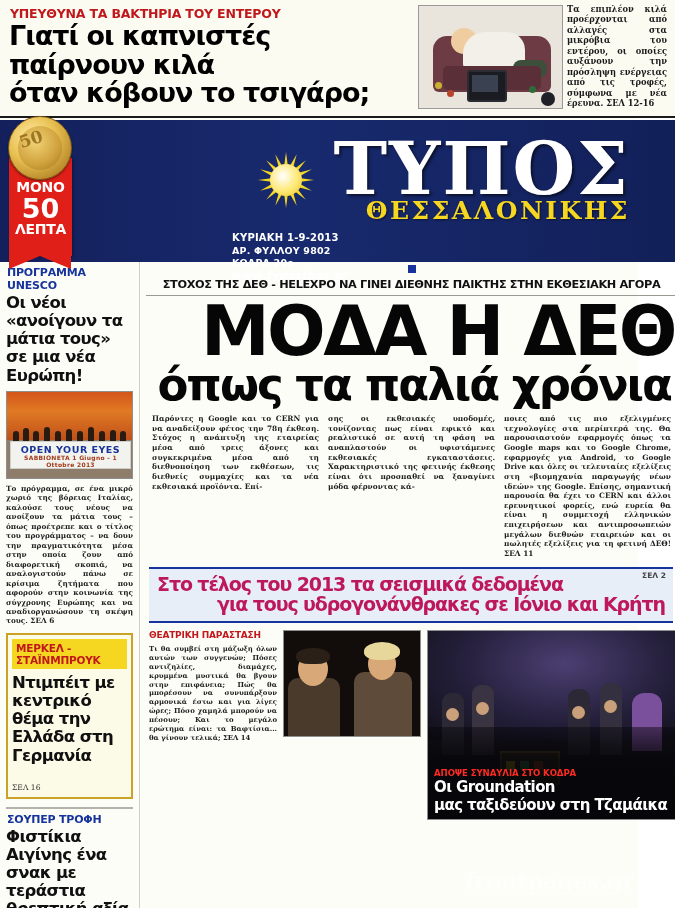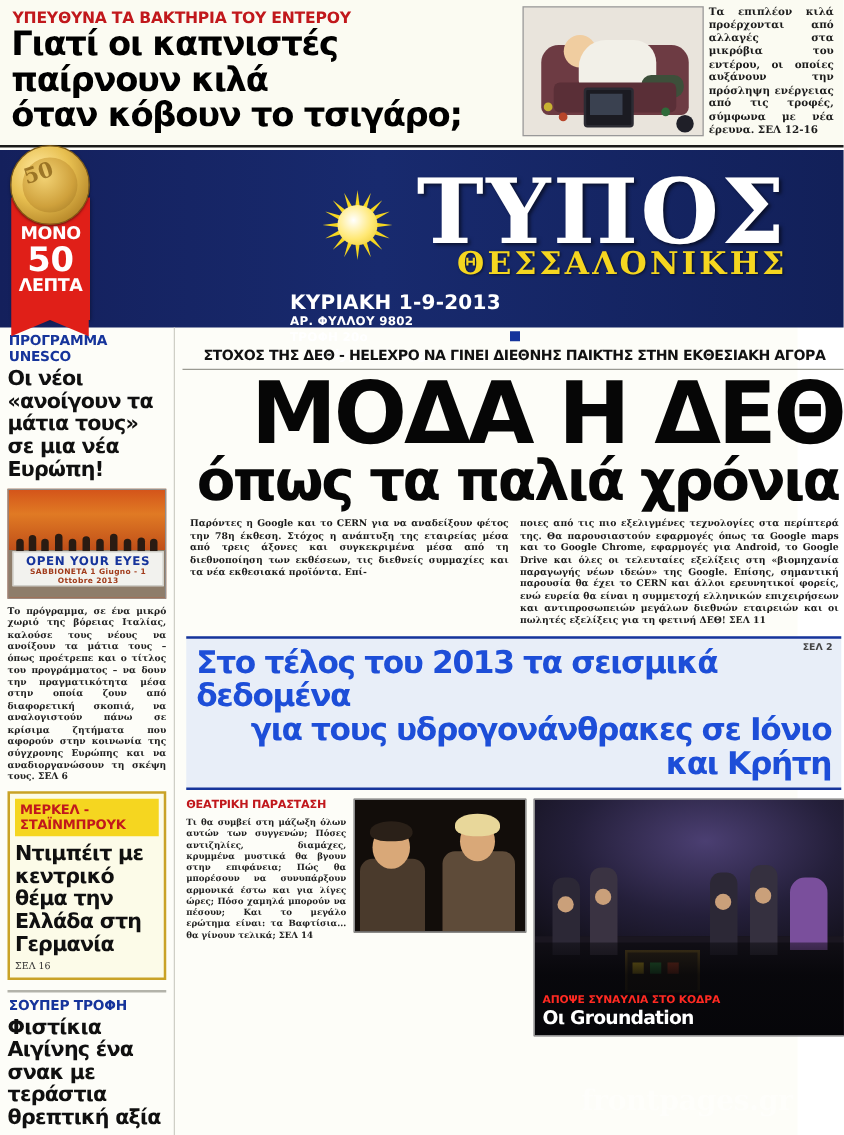--- a/index.html
+++ b/index.html
@@ -57,21 +57,21 @@
   .pt-lepta{font-size:14px;line-height:1.05;letter-spacing:-.3px;}
 
   .sunwrap{position:absolute;left:232px;top:12px;width:108px;height:96px;}
   .sun-core{position:absolute;left:38px;top:32px;width:32px;height:32px;border-radius:50%;
         background:radial-gradient(circle at 40% 38%,#ffffff 0%,#ffe873 55%,#e8c427 100%);}
   .ray{position:absolute;left:50px;top:20px;width:8px;height:30px;background:#f5d620;
        transform-origin:4px 28px;clip-path:polygon(50% 0,100% 100%,0 100%);}
 
   .issue{position:absolute;left:232px;top:112px;color:#fff;font-size:9.5px;line-height:1.28;
          font-family:"DejaVu Sans","Liberation Sans",sans-serif;font-weight:bold;letter-spacing:.2px;}
-  .issue .d1{font-size:16px;}
+  .issue .d1{font-size:10px;}
   .issue .site{font-size:11px;font-style:italic;}
 
   .logo{position:absolute;left:200px;top:16px;width:430px;text-align:right;}
   .logo-main{font-family:"DejaVu Serif","Liberation Serif",serif;font-weight:bold;
         font-size:72px;line-height:.92;color:#ffffff;letter-spacing:2px;
         text-shadow:2px 2px 3px rgba(0,0,0,.55);}
   .logo-sub{font-family:"DejaVu Serif","Liberation Serif",serif;font-weight:bold;
         font-size:25px;color:#f5d620;letter-spacing:2.5px;margin-top:-6px;
         text-shadow:1px 1px 2px rgba(0,0,0,.5);}
 
@@ -79,21 +79,21 @@
   .body-area{position:absolute;left:0;top:262px;width:675px;height:646px;display:flex;}
   .sidebar{width:140px;box-sizing:border-box;padding:0 6px 0 6px;border-right:1px solid #cfcfc6;}
   .mainarea{width:535px;box-sizing:border-box;padding-left:6px;}
 
   
   .sb-kicker{color:#16349b;font-weight:bold;font-size:11px;letter-spacing:-.2px;padding:4px 0 2px 1px;}
   .sb-kicker.yellowbar{background:#f5d620;color:#c1181c;padding:3px 4px;font-size:10.5px;margin:4px 0 0 0;}
   .sb-head{font-size:16.5px;font-weight:bold;line-height:1.1;letter-spacing:-.6px;color:#101010;}
   .sb-body{font-size:7.3px;line-height:1.3;text-align:justify;color:#222;margin-top:5px;
         font-family:"DejaVu Serif","Liberation Serif",serif;font-weight:bold;}
-  .sb-sel{font-size:7.6px;font-family:"DejaVu Serif","Liberation Serif",serif;color:#333;margin-top:3px;}
+  .sb-sel{font-size:7.6px;font-family:"DejaVu Serif","Liberation Serif",serif;color:#333;margin-top:18px;}
   .sb-photo{width:127px;height:88px;margin:6px 0 2px 0;border:1px solid #8f8f8f;box-sizing:border-box;
         position:relative;overflow:hidden;background:#b8531e;}
   .crowd-sky{position:absolute;left:0;top:0;width:100%;height:56%;
         background:linear-gradient(180deg,#d4551a 0%,#e07a24 40%,#c04f19 100%);}
   .crowd-ground{position:absolute;left:0;bottom:0;width:100%;height:44%;background:#8e7d6a;}
   .crowd-fig{position:absolute;bottom:36%;width:6px;height:16px;background:#2a1b12;border-radius:3px 3px 0 0;}
   .banner-oye{position:absolute;left:3px;bottom:9px;width:121px;height:28px;background:#f2f2ee;
         border:1px solid #cfcfc9;box-sizing:border-box;padding-top:3px;text-align:center;}
   .banner-oye .l1{font-size:9.5px;font-weight:bold;color:#16349b;letter-spacing:.5px;line-height:1;}
   .banner-oye .l2{font-size:6px;color:#a13b1b;font-weight:bold;letter-spacing:.3px;}
@@ -111,21 +111,21 @@
   .mega2{font-size:45px;font-weight:bold;line-height:1;letter-spacing:-2px;text-align:right;
         color:#060606;margin:-2px 4px 0 0;}
 
   .cols3{display:flex;gap:9px;margin-top:7px;padding:0 4px 0 6px;box-sizing:border-box;}
   .col3{flex:1;font-size:7.4px;line-height:1.3;text-align:justify;color:#1c1c1c;
         font-family:"DejaVu Serif","Liberation Serif",serif;font-weight:bold;}
 
   .blueband{margin:8px 2px 0 3px;background:#e8eef8;border-top:2px solid #16349b;
         border-bottom:2px solid #16349b;padding:5px 8px 6px 8px;position:relative;box-sizing:border-box;}
   .blueband .bb-sel{position:absolute;right:7px;top:2px;font-size:7.5px;color:#444;font-weight:bold;}
-  .bb-line{font-size:25px;font-weight:bold;line-height:1.08;letter-spacing:-1.1px;color:#1d4ed8;}
+  .bb-line{font-size:19px;font-weight:bold;line-height:1.08;letter-spacing:-1.1px;color:#be185d;}
   .bb-line.l2{text-align:right;}
 
   .bottom{display:flex;margin-top:7px;padding-left:3px;box-sizing:border-box;gap:6px;}
   .bot-left{width:272px;display:flex;gap:6px;}
   .bot-text{width:128px;}
   .bot-kicker{color:#c1181c;font-weight:bold;font-size:9px;letter-spacing:-.2px;margin-bottom:2px;}
   .bot-head{font-size:17px;font-weight:bold;line-height:1.12;letter-spacing:-.7px;color:#13307f;}
   .bot-body{font-size:6.9px;line-height:1.3;text-align:justify;color:#222;margin-top:5px;
         font-family:"DejaVu Serif","Liberation Serif",serif;font-weight:bold;}
   .theater-photo{width:138px;height:107px;border:1px solid #8f8f8f;box-sizing:border-box;
@@ -212,21 +212,21 @@
       <div class="ray" style="transform:rotate(270deg);"></div>
       <div class="ray" style="transform:rotate(292.5deg);"></div>
       <div class="ray" style="transform:rotate(315deg);"></div>
       <div class="ray" style="transform:rotate(337.5deg);"></div>
       <div class="sun-core"></div>
     </div>
 
     <div class="issue">
       <div class="d1">ΚΥΡΙΑΚΗ 1-9-2013</div>
       <div>ΑΡ. ΦΥΛΛΟΥ 9802</div>
-      <div>ΤΡΟΦΗ 20ο</div>
+      <div>ΚΟΔΡΑ 20ο</div>
       <div class="site">www.typosthes.gr</div>
     </div>
 
     <div class="logo">
       <div class="logo-main">ΤΥΠΟΣ</div>
       <div class="logo-sub">ΘΕΣΣΑΛΟΝΙΚΗΣ</div>
     </div>
   </div>
 
   <div class="body-area">
@@ -279,20 +279,21 @@
         <div class="kicker-sq"></div>
         <div class="kicker-txt">ΣΤΟΧΟΣ ΤΗΣ ΔΕΘ - HELEXPO ΝΑ ΓΙΝΕΙ ΔΙΕΘΝΗΣ ΠΑΙΚΤΗΣ ΣΤΗΝ ΕΚΘΕΣΙΑΚΗ ΑΓΟΡΑ</div>
       </div>
       <div class="rule-thin"></div>
 
       <div class="mega">ΜΟΔΑ Η ΔΕΘ</div>
       <div class="mega2">όπως τα παλιά χρόνια</div>
 
       <div class="cols3">
         <div class="col3">Παρόντες η Google και το CERN για να αναδείξουν φέτος την 78η έκθεση. Στόχος η ανάπτυξη της εταιρείας μέσα από τρεις άξονες και συγκεκριμένα μέσα από τη διεθνοποίηση των εκθέσεων, τις διεθνείς συμμαχίες και τα νέα εκθεσιακά προϊόντα. Επί-</div>
+        <div class="col3">σης οι εκθεσιακές υποδομές, τονίζοντας πως είναι εφικτό και ρεαλιστικό σε αυτή τη φάση να αναπλαστούν οι υφιστάμενες εκθεσιακές εγκαταστάσεις. Χαρακτηριστικό της φετινής έκθεσης είναι ότι προσπαθεί να ξαναγίνει μόδα φέρνοντας κά-</div>
         <div class="col3">ποιες από τις πιο εξελιγμένες τεχνολογίες στα περίπτερά της. Θα παρουσιαστούν εφαρμογές όπως τα Google maps και το Google Chrome, εφαρμογές για Android, το Google Drive και όλες οι τελευταίες εξελίξεις στη «βιομηχανία παραγωγής νέων ιδεών» της Google. Επίσης, σημαντική παρουσία θα έχει το CERN και άλλοι ερευνητικοί φορείς, ενώ ευρεία θα είναι η συμμετοχή ελληνικών επιχειρήσεων και αντιπροσωπειών μεγάλων διεθνών εταιρειών και οι πωλητές εξελίξεις για τη φετινή ΔΕΘ! ΣΕΛ 11</div>
       </div>
 
       <div class="blueband">
         <div class="bb-sel">ΣΕΛ 2</div>
         <div class="bb-line">Στο τέλος του 2013 τα σεισμικά δεδομένα</div>
         <div class="bb-line l2">για τους υδρογονάνθρακες σε Ιόνιο και Κρήτη</div>
       </div>
 
       <div class="bottom">
@@ -325,20 +326,21 @@
             <div class="cp-head" style="left:18px;bottom:52%;"></div>
             <div class="cp-person" style="left:44px;height:70px;background:#3a3342;"></div>
             <div class="cp-head" style="left:48px;bottom:55%;"></div>
             <div class="cp-person" style="left:140px;height:66px;"></div>
             <div class="cp-head" style="left:144px;bottom:53%;"></div>
             <div class="cp-person" style="left:172px;height:72px;background:#35303f;"></div>
             <div class="cp-head" style="left:176px;bottom:56%;"></div>
             <div class="concert-cap">
               <div class="cc-kicker">ΑΠΟΨΕ ΣΥΝΑΥΛΙΑ ΣΤΟ ΚΟΔΡΑ</div>
               <div class="cc-head">Οι Groundation</div>
+              <div class="cc-head">μας ταξιδεύουν στη Τζαμάικα</div>
             </div>
           </div>
         </div>
       </div>
     </div>
   </div>
 
   <div class="watermark">frontpages.gr</div>
 </div>
 

